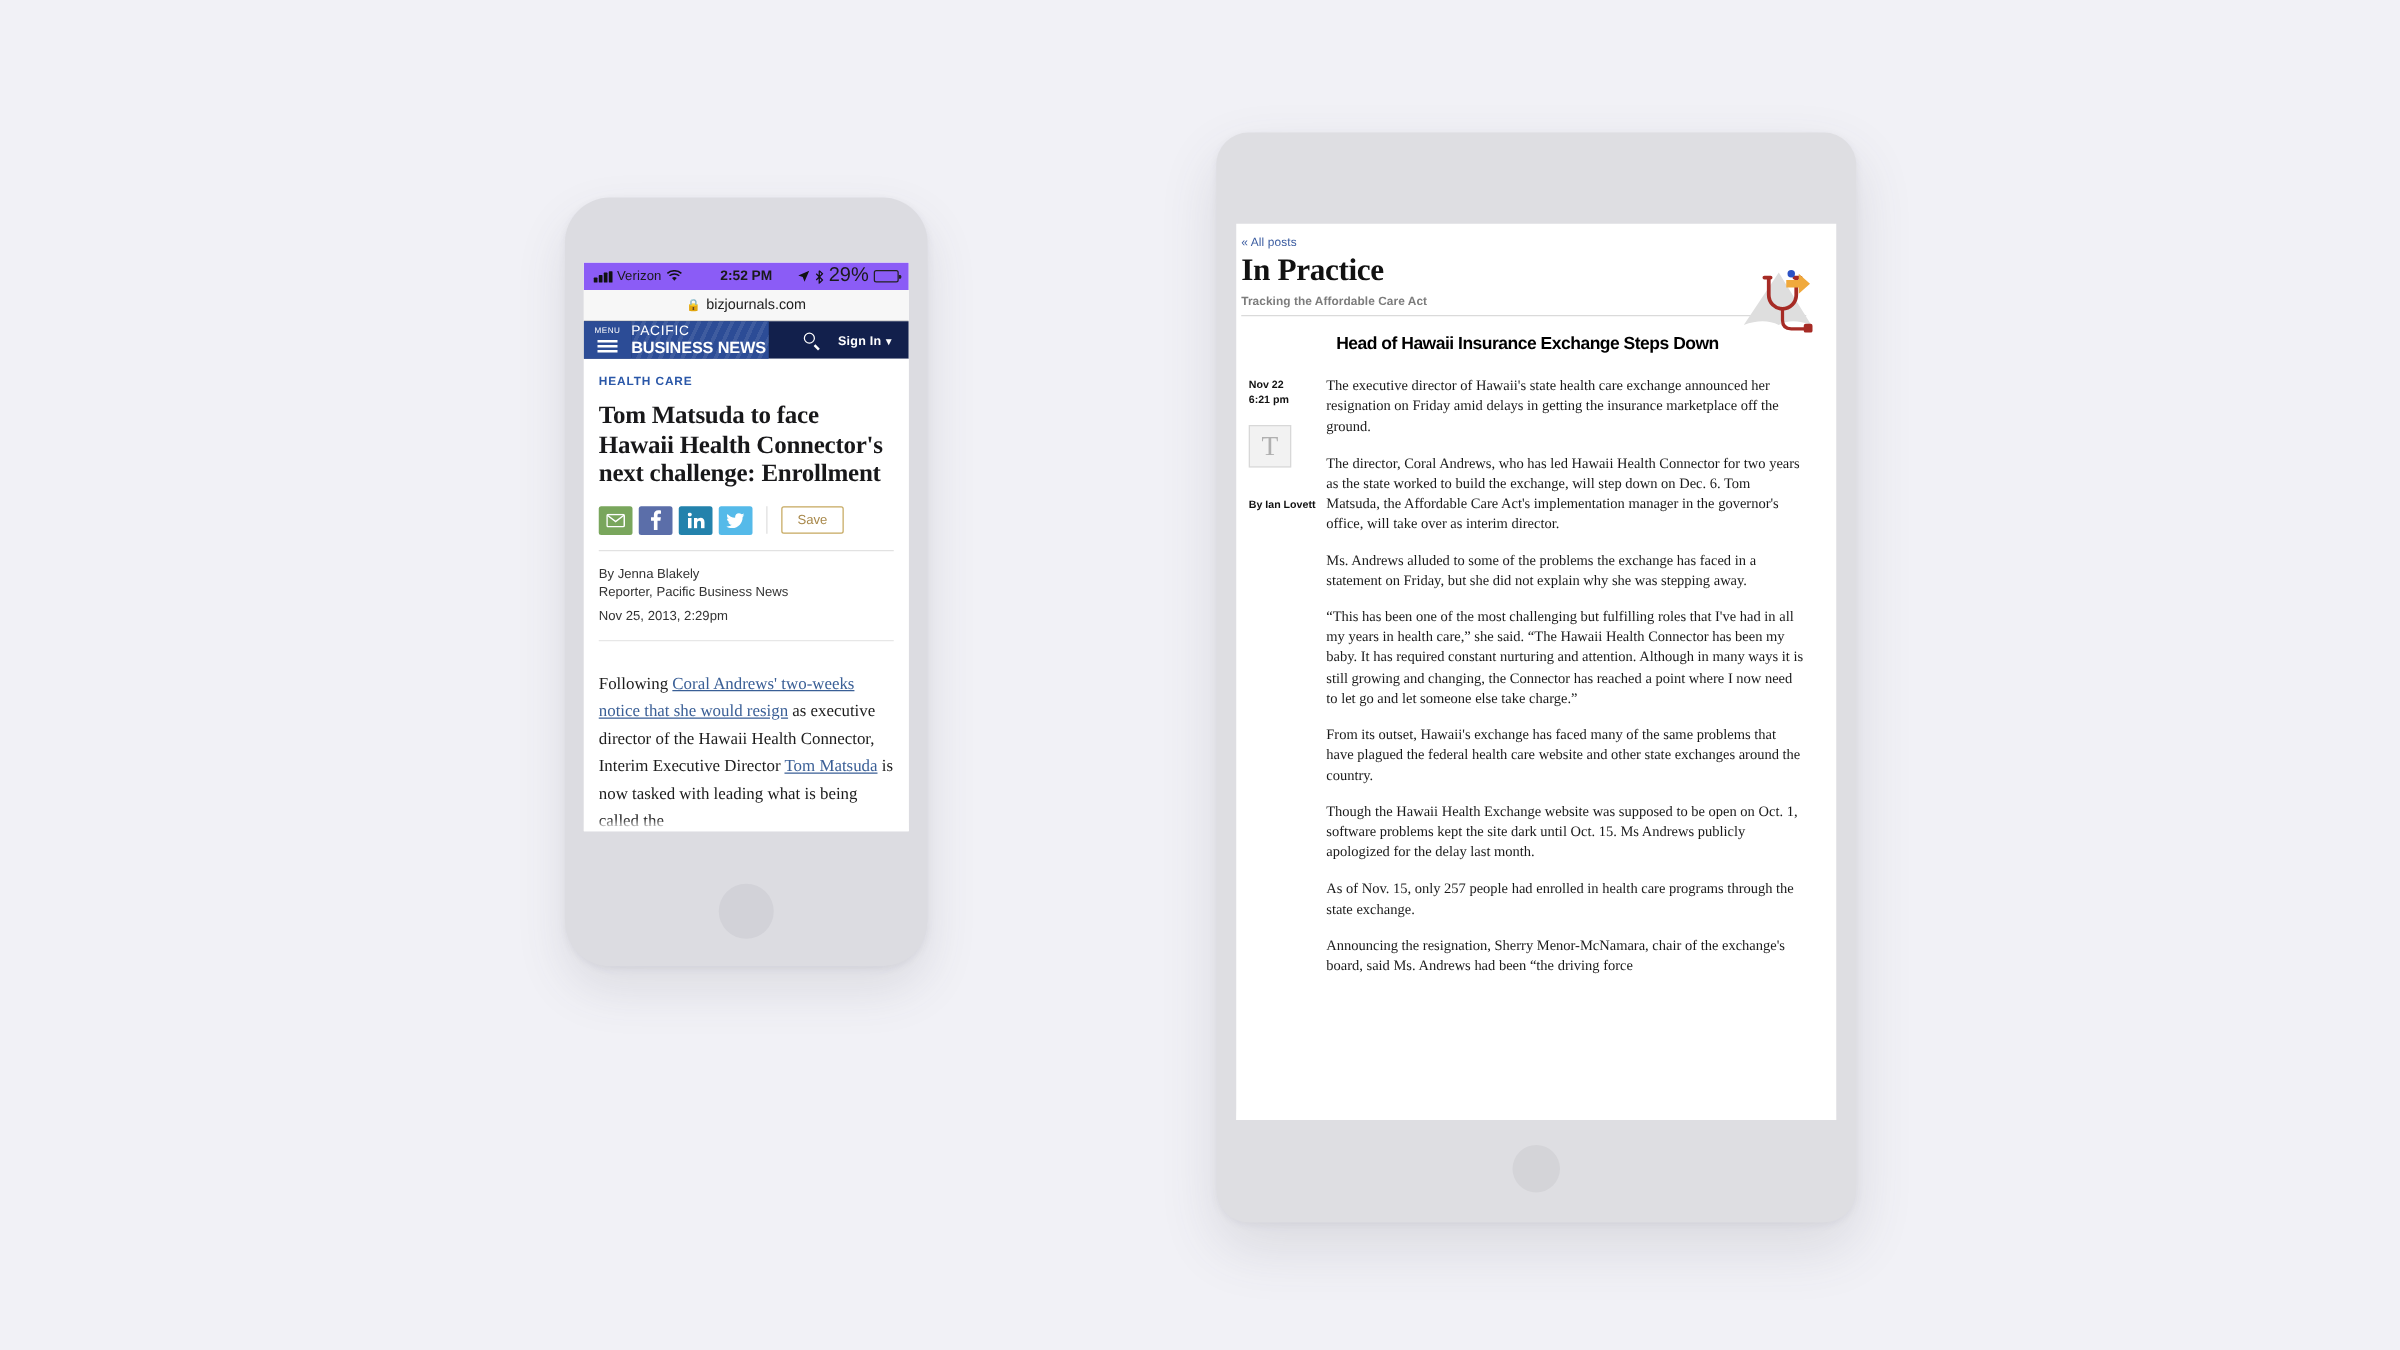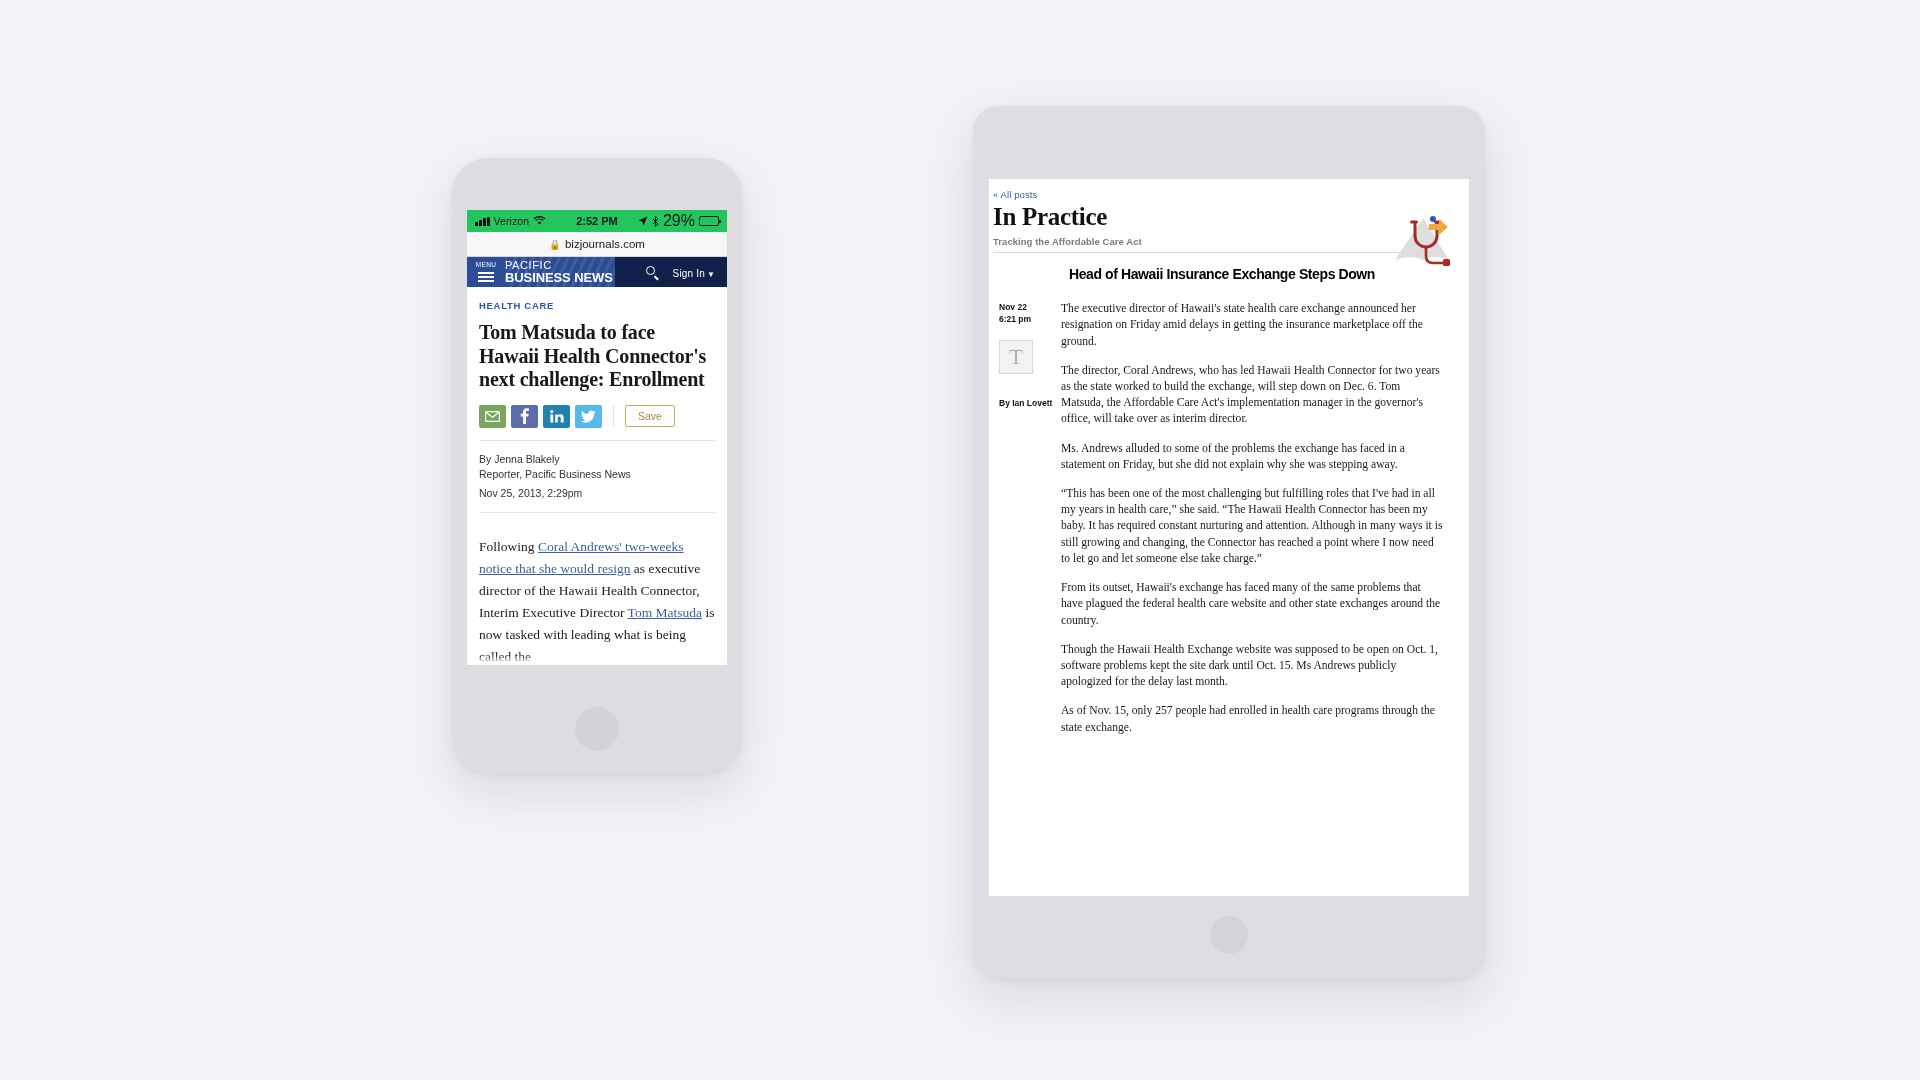--- a/index.html
+++ b/index.html
@@ -46,21 +46,21 @@
     bottom: 22px;
     width: 44px;
     height: 44px;
     border-radius: 50%;
     background: #d2d2d8;
   }
 
   
   .ios-status {
     height: 22px;
-    background: #22c55e;
+    background: #8b5cf6;
     display: flex;
     align-items: center;
     padding: 0 8px;
     font-size: 11px;
     color: #1a1a1a;
     font-weight: 600;
     position: relative;
   }
   .sb-left { display: flex; align-items: center; gap: 4px; }
   .sig-bars { display: flex; align-items: flex-end; gap: 1.5px; height: 9px; }
@@ -167,21 +167,21 @@
     width: 9px; height: 9px;
     border: 1.6px solid #fff; border-radius: 50%;
     box-sizing: border-box;
   }
   .search-ic::after {
     content: "";
     position: absolute; right: 0; bottom: 0;
     width: 5px; height: 1.6px; background: #fff;
     transform: rotate(45deg);
   }
-  .signin { font-size: 10px; font-weight: 400; letter-spacing: 0.2px; }
+  .signin { font-size: 10px; font-weight: 700; letter-spacing: 0.2px; }
   .chev { font-size: 8px; margin-left: 2px; }
 
   
   .pbn-body { padding: 0 12px; background: #fff; }
   .kicker {
     color: #2a57a8;
     font-size: 9.5px;
     font-weight: 700;
     letter-spacing: 0.7px;
     padding-top: 13px;
@@ -502,20 +502,21 @@
             <div class="nyt-author">By Ian Lovett</div>
           </div>
           <div class="nyt-article">
             <p>The executive director of Hawaii's state health care exchange announced her resignation on Friday amid delays in getting the insurance marketplace off the ground.</p>
             <p>The director, Coral Andrews, who has led Hawaii Health Connector for two years as the state worked to build the exchange, will step down on Dec. 6. Tom Matsuda, the Affordable Care Act's implementation manager in the governor's office, will take over as interim director.</p>
             <p>Ms. Andrews alluded to some of the problems the exchange has faced in a statement on Friday, but she did not explain why she was stepping away.</p>
             <p>“This has been one of the most challenging but fulfilling roles that I've had in all my years in health care,” she said. “The Hawaii Health Connector has been my baby. It has required constant nurturing and attention. Although in many ways it is still growing and changing, the Connector has reached a point where I now need to let go and let someone else take charge.”</p>
             <p>From its outset, Hawaii's exchange has faced many of the same problems that have plagued the federal health care website and other state exchanges around the country.</p>
             <p>Though the Hawaii Health Exchange website was supposed to be open on Oct. 1, software problems kept the site dark until Oct. 15. Ms Andrews publicly apologized for the delay last month.</p>
             <p>As of Nov. 15, only 257 people had enrolled in health care programs through the state exchange.</p>
+            <p>Announcing the resignation, Sherry Menor-McNamara, chair of the exchange's board, said Ms. Andrews had been “the driving force</p>
           </div>
         </div>
       </div>
       <div class="screen-fade"></div>
     </div>
     <div class="tablet-home"></div>
   </div>
 
 </div>
 

